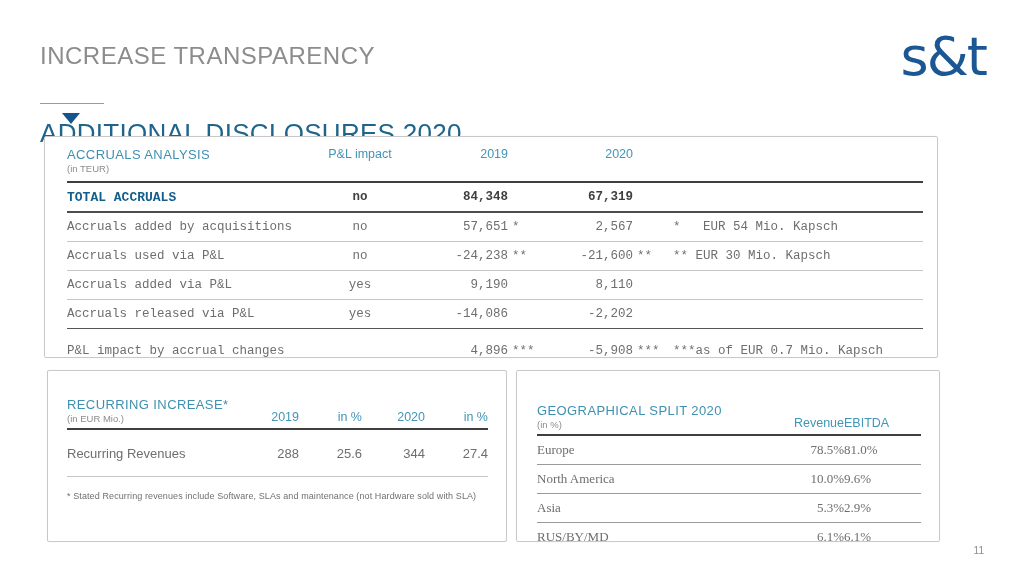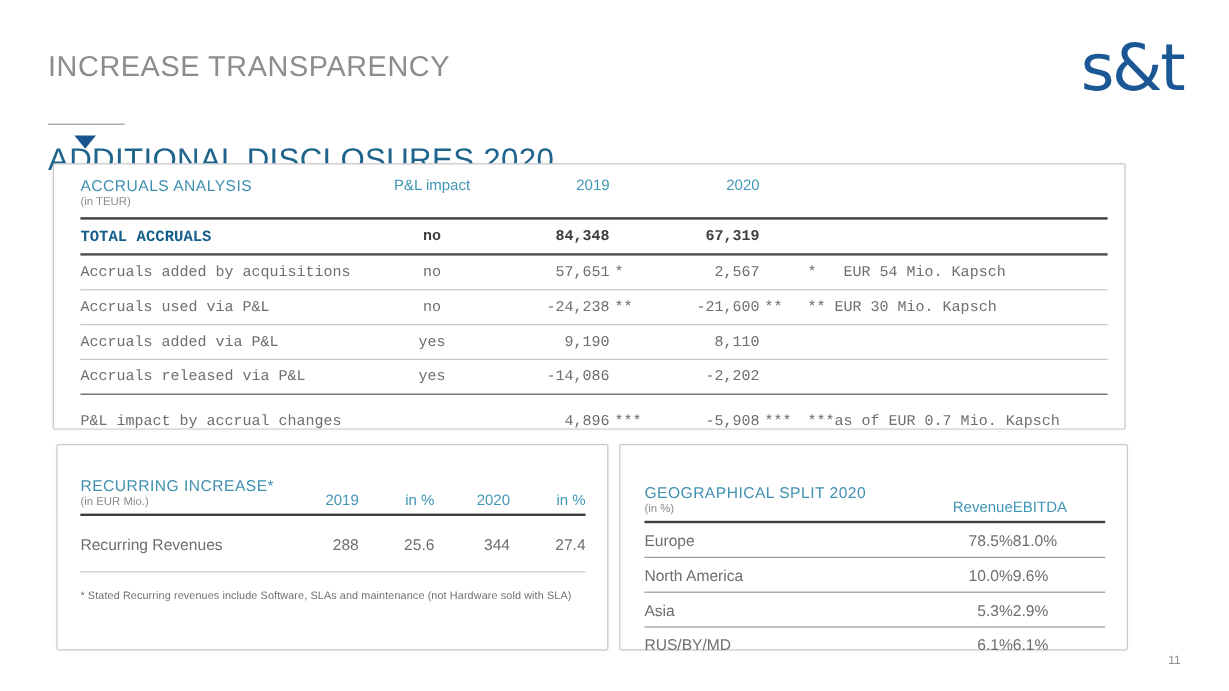--- a/index.html
+++ b/index.html
@@ -52,21 +52,21 @@
   #recurring-box { left:47px; top:370px; width:460px; height:172px; padding:12px 18px 0 19px; }
   .rec-header { display:flex; align-items:flex-end; height:41px; border-bottom:2px solid #3f3f3f; padding-bottom:4px; }
   .rec-row { display:flex; align-items:center; height:46px; border-bottom:1px solid #c6c6c6; font-size:13px; color:#6e6e6e; }
   .r-label { flex:1; }
   .r-col { width:63px; text-align:right; }
   .rec-footnote { margin-top:14px; font-size:9px; color:#707070; letter-spacing:0.1px; }
 
   
   #geo-box { left:516px; top:370px; width:424px; height:172px; padding:12px 18px 0 20px; }
   .geo-header { display:flex; align-items:flex-end; height:47px; border-bottom:2px solid #3f3f3f; padding-bottom:4px; }
-  .geo-row { display:flex; align-items:center; height:28px; border-bottom:1px solid #9a9a9a; font-size:13px; color:#6e6e6e; }
+  .geo-row { display:flex; align-items:center; height:28px; border-bottom:1px solid #9a9a9a; font-size:13px; color:#6e6e6e;font-family:Liberation Serif, serif; }
   .geo-row:last-child { border-bottom:none; }
   .g-label { flex:1; }
   .g-rev { width:80px; text-align:right; }
   .g-ebt { width:70px; text-align:left; }
   .g-spacer { width:7px; }
   .hdr-stack { flex:1; }
 </style>
 </head>
 <body>
 

